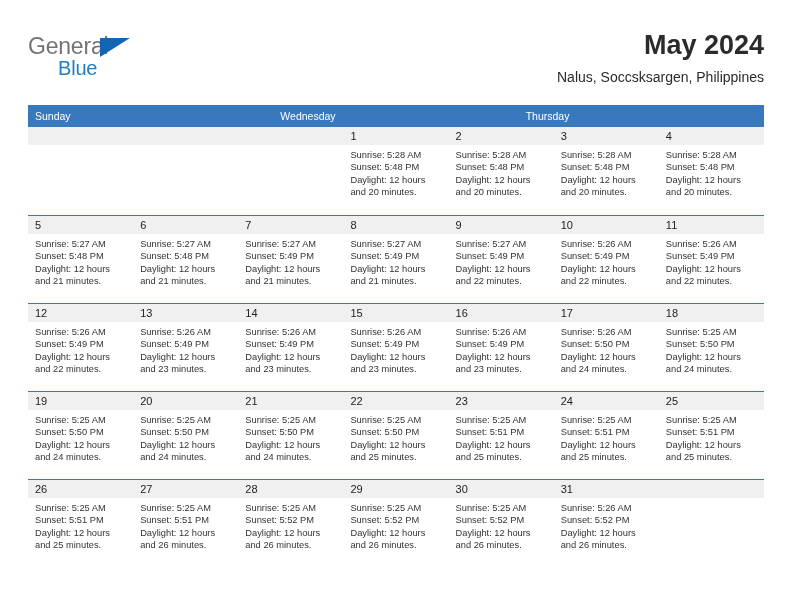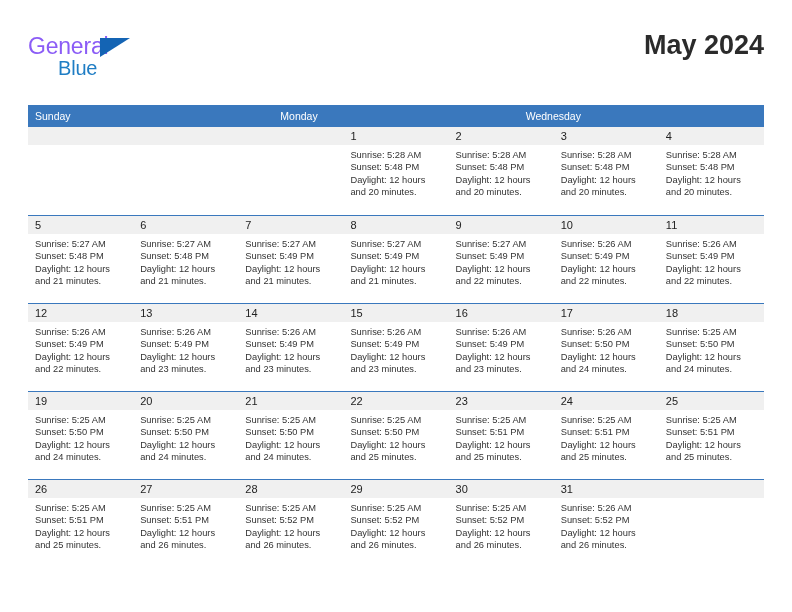--- a/index.html
+++ b/index.html
@@ -39,21 +39,21 @@
     top: 6px;
     width: 130px;
     height: 52px;
   }
   .logo-general {
     position: absolute;
     left: 0px;
     top: 0px;
     font-size: 23px;
     letter-spacing: -0.2px;
-    color: #8b5cf6;
+    color: #737373;
     font-family: "Liberation Sans", sans-serif;
     line-height: 24px;
   }
   .logo-tri {
     position: absolute;
     left: 72px;
     top: 4px;
     width: 0;
     height: 0;
     border-left: 30px solid #1464b4;
@@ -169,29 +169,30 @@
   <div class="header">
 
     <div class="logo">
       <span class="logo-general">General</span>
       <span class="logo-tri"></span>
       <span class="logo-blue">Blue</span>
     </div>
 
     <div class="title-wrap">
       <h1 class="cal-title">May 2024</h1>
+      <p class="cal-subtitle">Nalus, Soccsksargen, Philippines</p>
     </div>
 
   </div>
 
   <div class="calendar">
     <div class="dow-row" id="dow-row">
         <div class="dow-cell">Sunday</div>
-        <div class="dow-cell">Monday</div>
         <div class="dow-cell">Wednesday</div>
+        <div class="dow-cell">Thursday</div>
       </div>
     <div id="weeks-container">
         <div class="week-row">
           <div class="day-cell empty">
             <div class="daynum-band">
               <span class="daynum"></span>
             </div>
           </div>
           <div class="day-cell empty">
             <div class="daynum-band">

